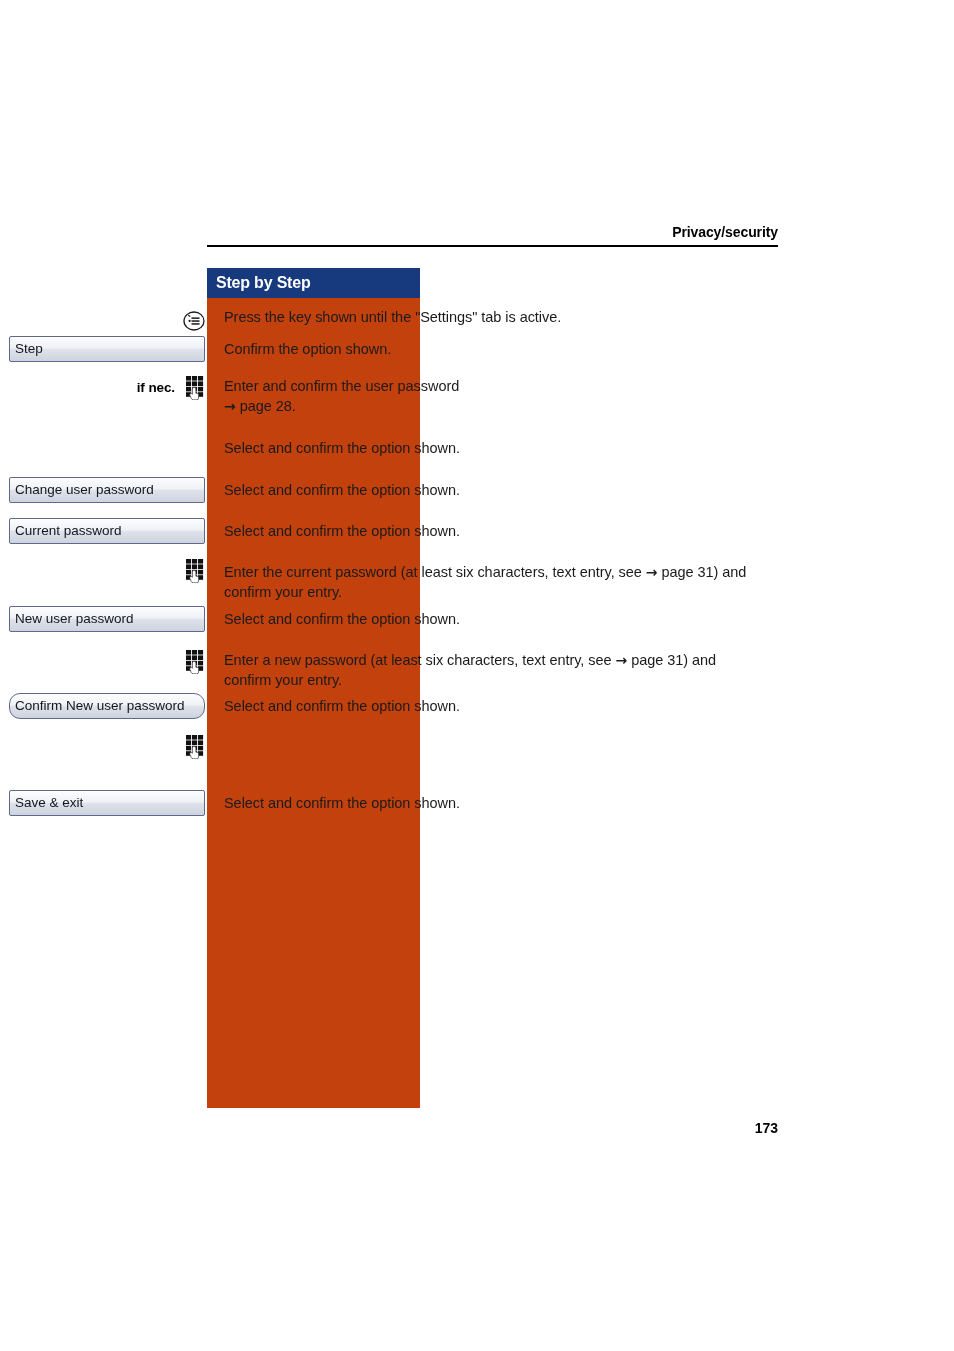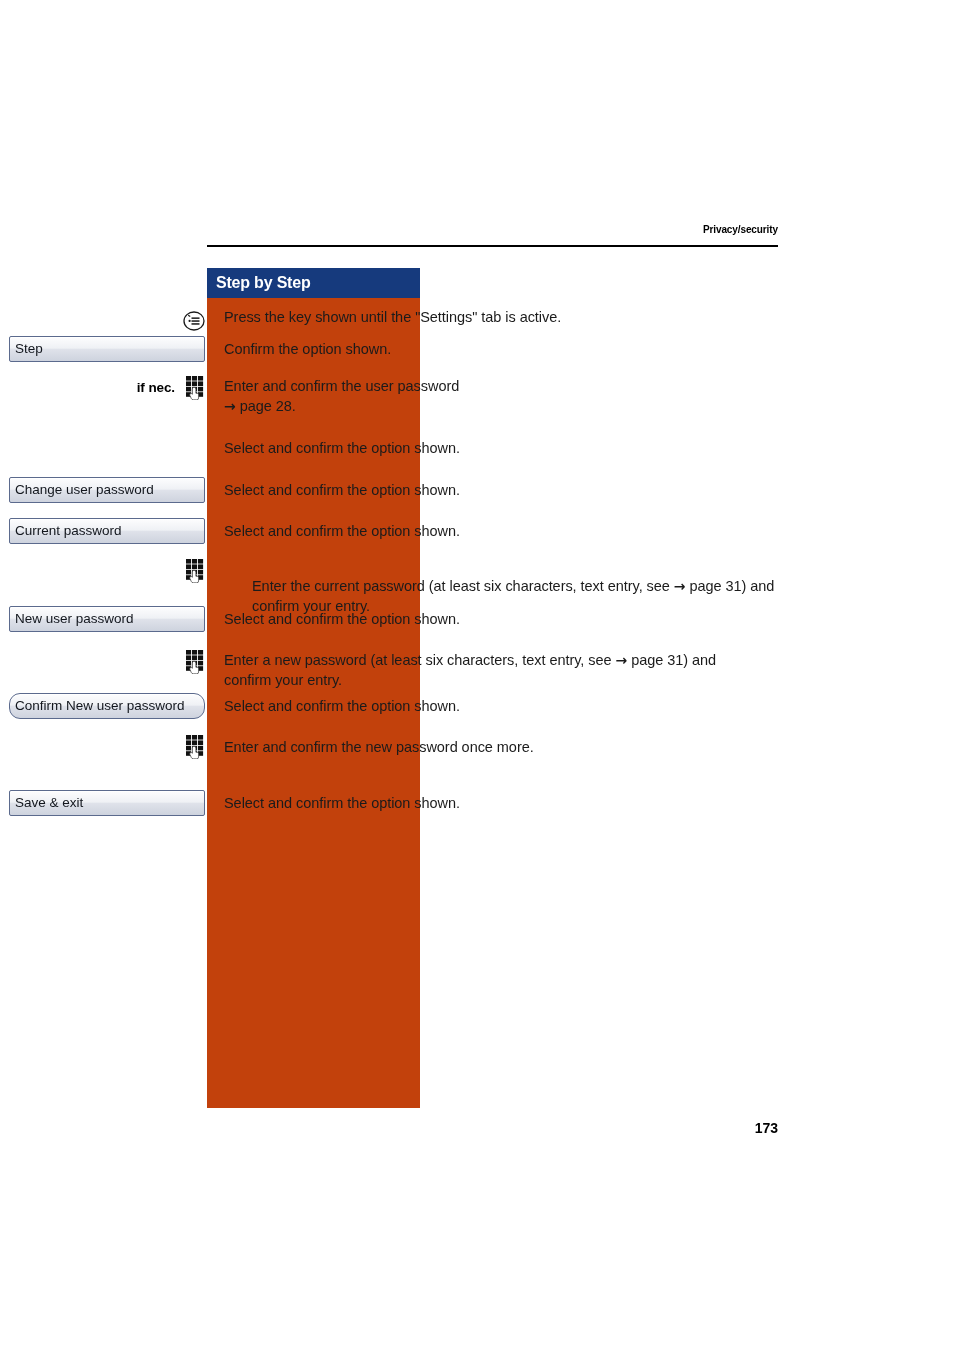--- a/index.html
+++ b/index.html
@@ -18,21 +18,21 @@
     background: #ffffff;
   }
 
   
   .runhead {
     position: absolute;
     left: 207px;
     top: 224px;
     width: 571px;
     text-align: right;
-    font-size: 10px;
+    font-size: 14px;
     font-weight: bold;
     color: #000000;
     letter-spacing: -0.1px;
   }
   .runrule {
     position: absolute;
     left: 207px;
     top: 245px;
     width: 571px;
     height: 2px;
@@ -239,21 +239,21 @@
               <rect x="0.00" y="10.80" width="5.1" height="4.6" fill="#111111"></rect>
               <rect x="6.00" y="10.80" width="5.1" height="4.6" fill="#111111"></rect>
               <rect x="12.00" y="10.80" width="5.1" height="4.6" fill="#111111"></rect>
               <rect x="0.00" y="16.20" width="5.1" height="4.6" fill="#111111"></rect>
               <rect x="6.00" y="16.20" width="5.1" height="4.6" fill="#111111"></rect>
               <rect x="12.00" y="16.20" width="5.1" height="4.6" fill="#111111"></rect>
               <path d="M8.0 11.2 q1.9 0 1.9 1.9 l0 4.1 l1.2 0 q1.5 0 1.5 1.6 l0 3.2 q0 1.8 -1.9 1.8 l-3.3 0 q-1.6 0 -2.2 -1.5 l-1.3 -2.9 q-0.5 -1.3 0.8 -1.8 q1.0 -0.4 1.6 0.7 l0.0 -5.2 q0 -1.9 1.7 -1.9 z" fill="#ffffff" stroke="#3d3d3d" stroke-width="0.75" stroke-linejoin="round"></path>
             </svg>
           </div>
         </div>
-        <div class="rcell" style="top: 18px; margin-left: 28px;">Enter the current password (at least six characters, text entry, see <span class="arrow">→</span> page 31) and confirm your entry.</div>
+        <div class="rcell" style="top: 4px;">Enter the current password (at least six characters, text entry, see <span class="arrow">→</span> page 31) and confirm your entry.</div>
       </div>
       <div class="row" style="top: 606px; height: 28px;">
         <div class="lcell">
           <div class="opt-btn" style="top: 0px;">New user password</div>
         </div>
         <div class="rcell" style="top: 4px;">Select and confirm the option shown.</div>
       </div>
       <div class="row" style="top: 650px; height: 28px;">
         <div class="lcell">
           <div class="icon-slot" style="top: 0px;">
@@ -295,21 +295,20 @@
               <rect x="0.00" y="10.80" width="5.1" height="4.6" fill="#111111"></rect>
               <rect x="6.00" y="10.80" width="5.1" height="4.6" fill="#111111"></rect>
               <rect x="12.00" y="10.80" width="5.1" height="4.6" fill="#111111"></rect>
               <rect x="0.00" y="16.20" width="5.1" height="4.6" fill="#111111"></rect>
               <rect x="6.00" y="16.20" width="5.1" height="4.6" fill="#111111"></rect>
               <rect x="12.00" y="16.20" width="5.1" height="4.6" fill="#111111"></rect>
               <path d="M8.0 11.2 q1.9 0 1.9 1.9 l0 4.1 l1.2 0 q1.5 0 1.5 1.6 l0 3.2 q0 1.8 -1.9 1.8 l-3.3 0 q-1.6 0 -2.2 -1.5 l-1.3 -2.9 q-0.5 -1.3 0.8 -1.8 q1.0 -0.4 1.6 0.7 l0.0 -5.2 q0 -1.9 1.7 -1.9 z" fill="#ffffff" stroke="#3d3d3d" stroke-width="0.75" stroke-linejoin="round"></path>
             </svg>
           </div>
         </div>
-        <div class="rcell" style="top: 3px;">Enter and confirm the new password once more.</div>
       </div>
       <div class="row" style="top: 790px; height: 28px;">
         <div class="lcell">
           <div class="opt-btn" style="top: 0px;">Save &amp; exit</div>
         </div>
         <div class="rcell" style="top: 4px;">Select and confirm the option shown.</div>
       </div>
     </div>
 
   <div class="folio">173</div>

